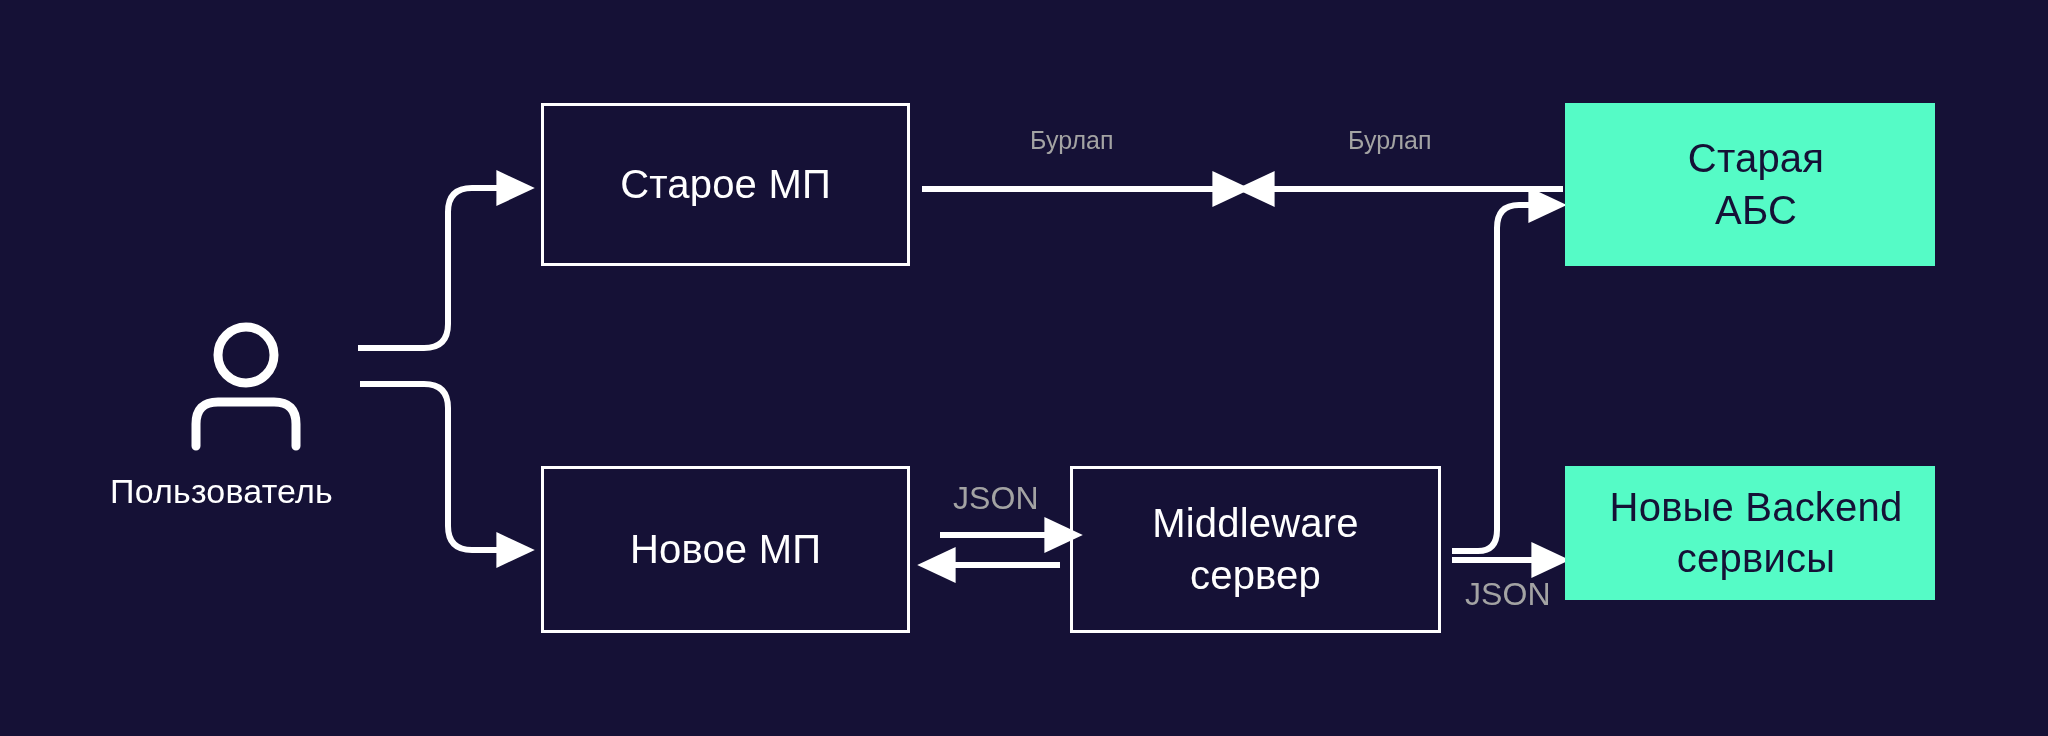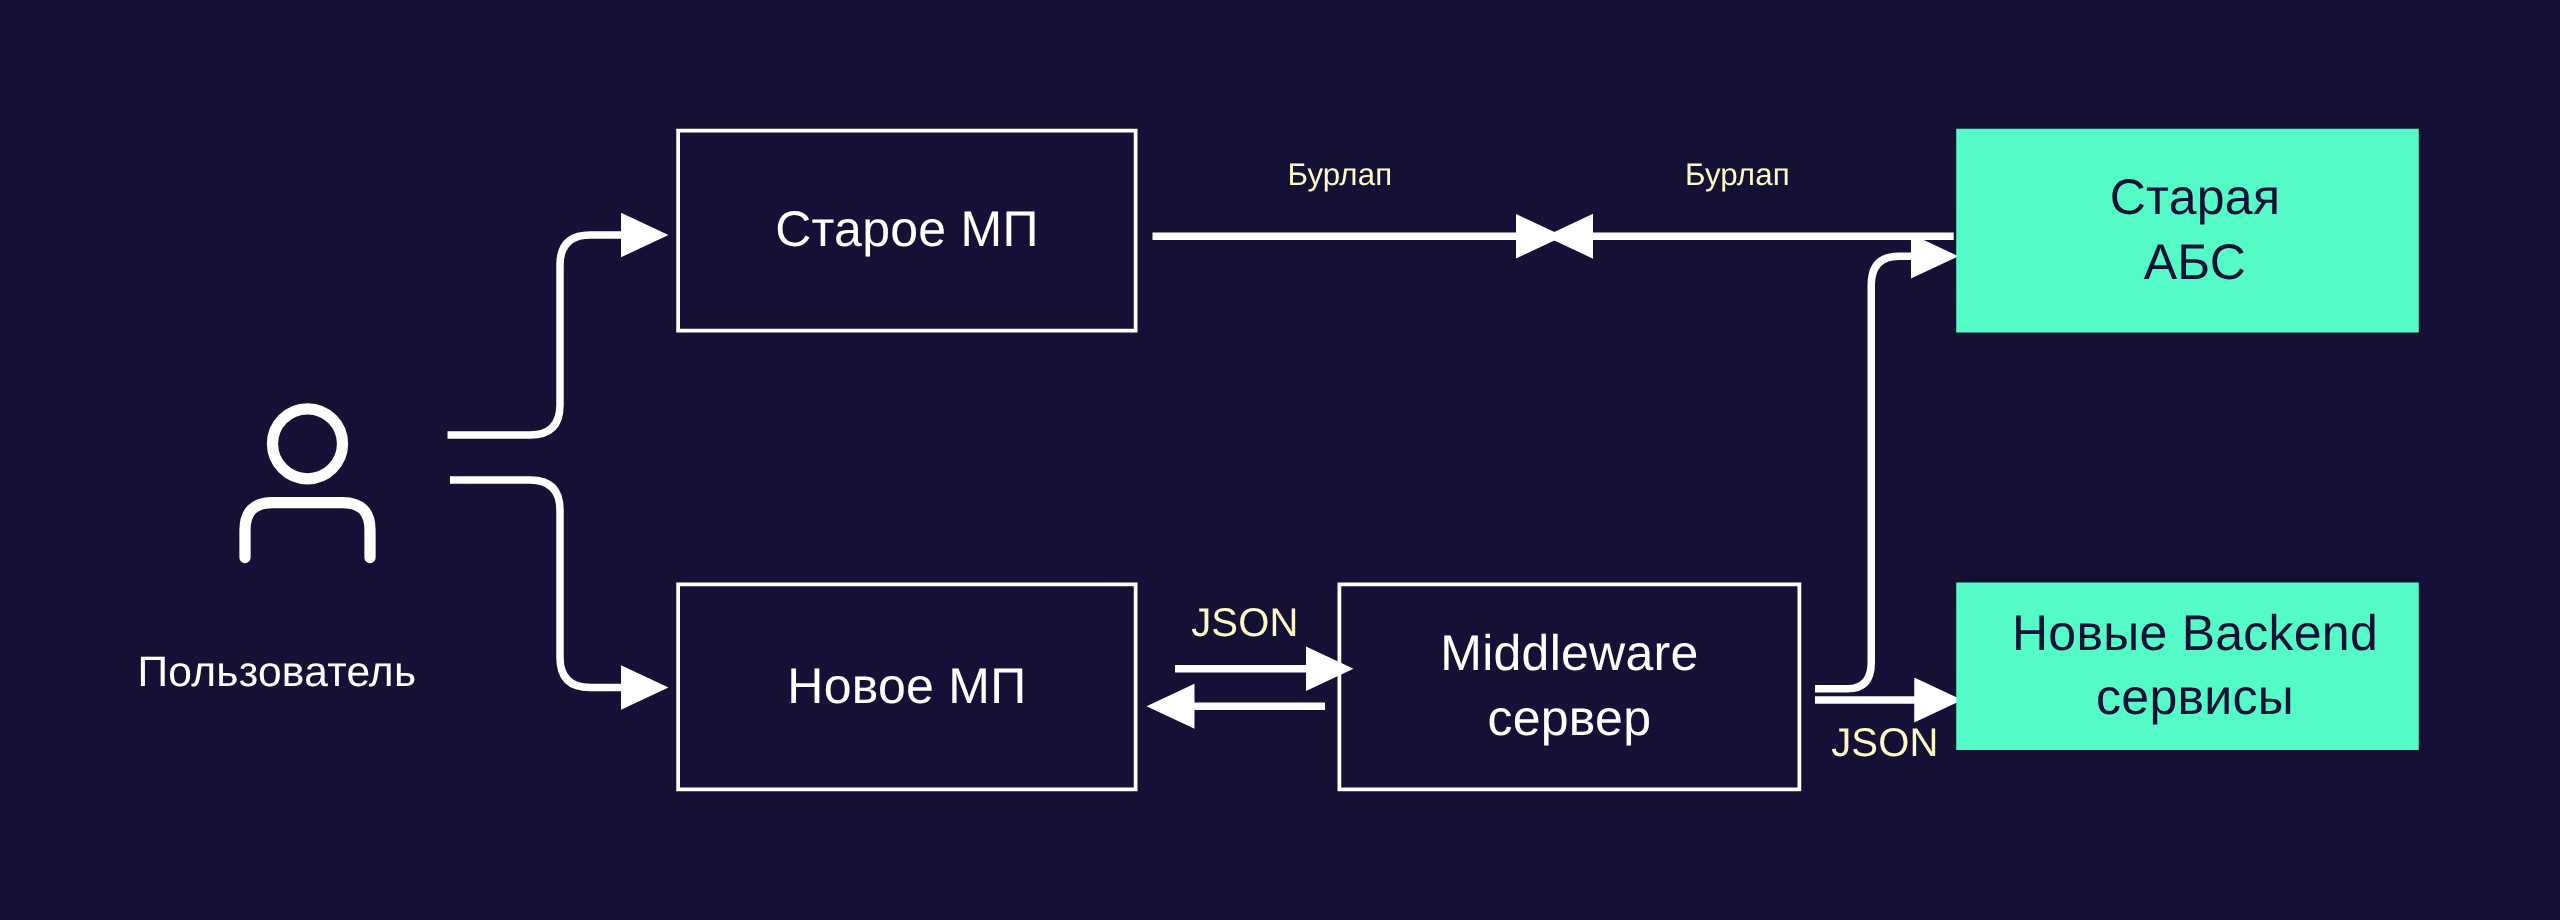--- a/index.html
+++ b/index.html
@@ -51,21 +51,21 @@
     letter-spacing: 0.2px;
     padding-left: 12px;
   }
   .node-label {
     display: block;
     white-space: pre-line;
     padding: 0 14px;
   }
   .edge-label {
     position: absolute;
-    color: #fef9c3;
+    color: #a3a3a3;
     font-size: 25px;
     font-weight: 400;
     white-space: nowrap;
     letter-spacing: 0.1px;
   }
   .edge-label.small {
     font-size: 32px;
   }
   .actor-label {
     position: absolute;
@@ -78,21 +78,21 @@
   #box-old-mobile   { left: 541px;  top: 103px; width: 369px; height: 163px; }
   #box-new-mobile   { left: 541px;  top: 466px; width: 369px; height: 167px; justify-content: center; }
   #box-middleware   { left: 1070px; top: 466px; width: 371px; height: 167px; }
   #box-old-abs      { left: 1565px; top: 103px; width: 370px; height: 163px; }
   #box-new-backend  { left: 1565px; top: 466px; width: 370px; height: 134px; }
 
   #label-burlap-1   { left: 1030px; top: 126px; }
   #label-burlap-2   { left: 1348px; top: 126px; }
   #label-json-left  { left: 953px;  top: 480px; }
   #label-json-right { left: 1465px; top: 576px; }
-  #label-actor      { left: 110px;  top: 472px; margin-top: 47px; }
+  #label-actor      { left: 110px;  top: 472px; }
 </style>
 </head>
 <body>
 
 <div id="stage">
 
   <svg id="diagram-svg" viewBox="0 0 2048 736" xmlns="http://www.w3.org/2000/svg">
     <defs>
       <marker id="arrow-r" markerWidth="9" markerHeight="9" refX="0.6" refY="3" orient="auto" markerUnits="strokeWidth">
         <path d="M0,0 L6.4,3 L0,6 z" fill="#ffffff"></path>

